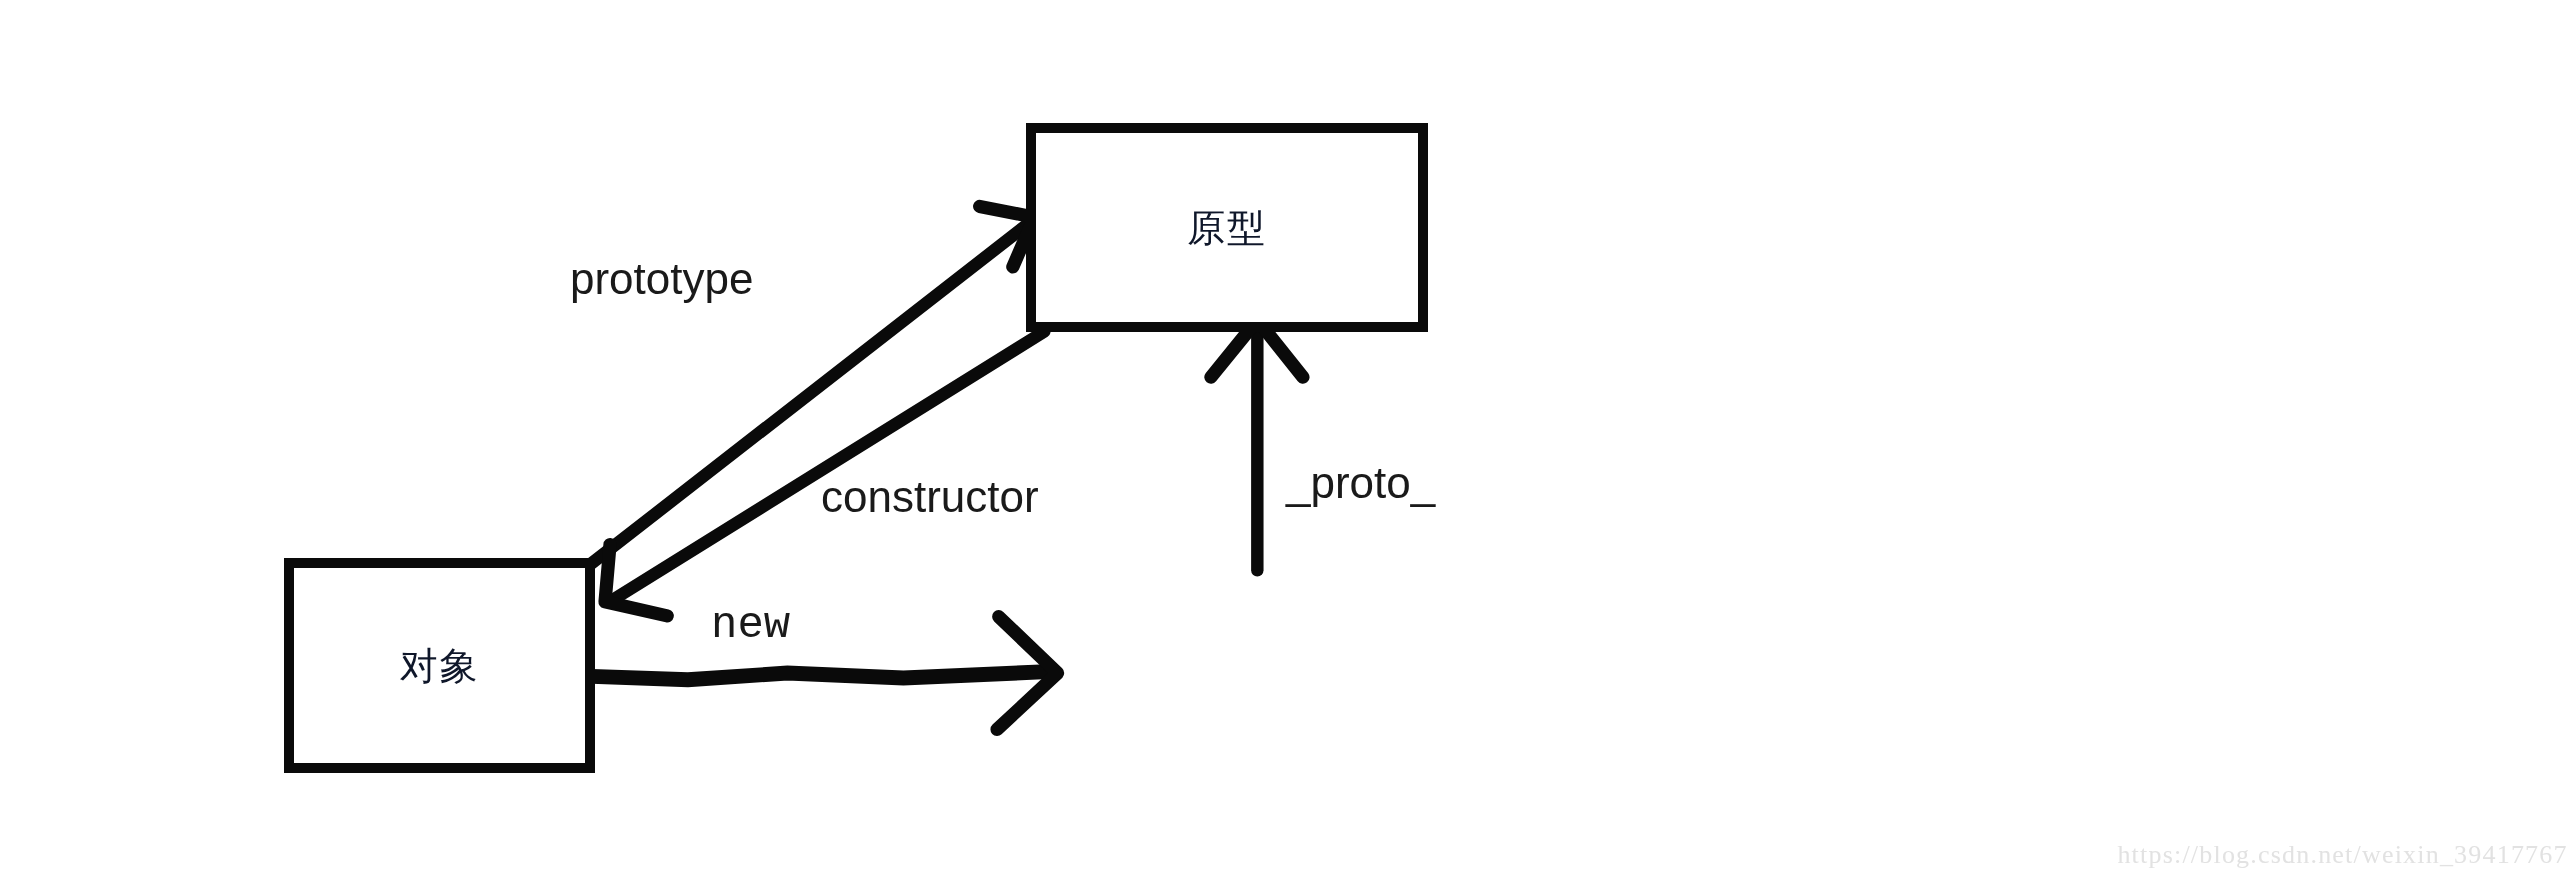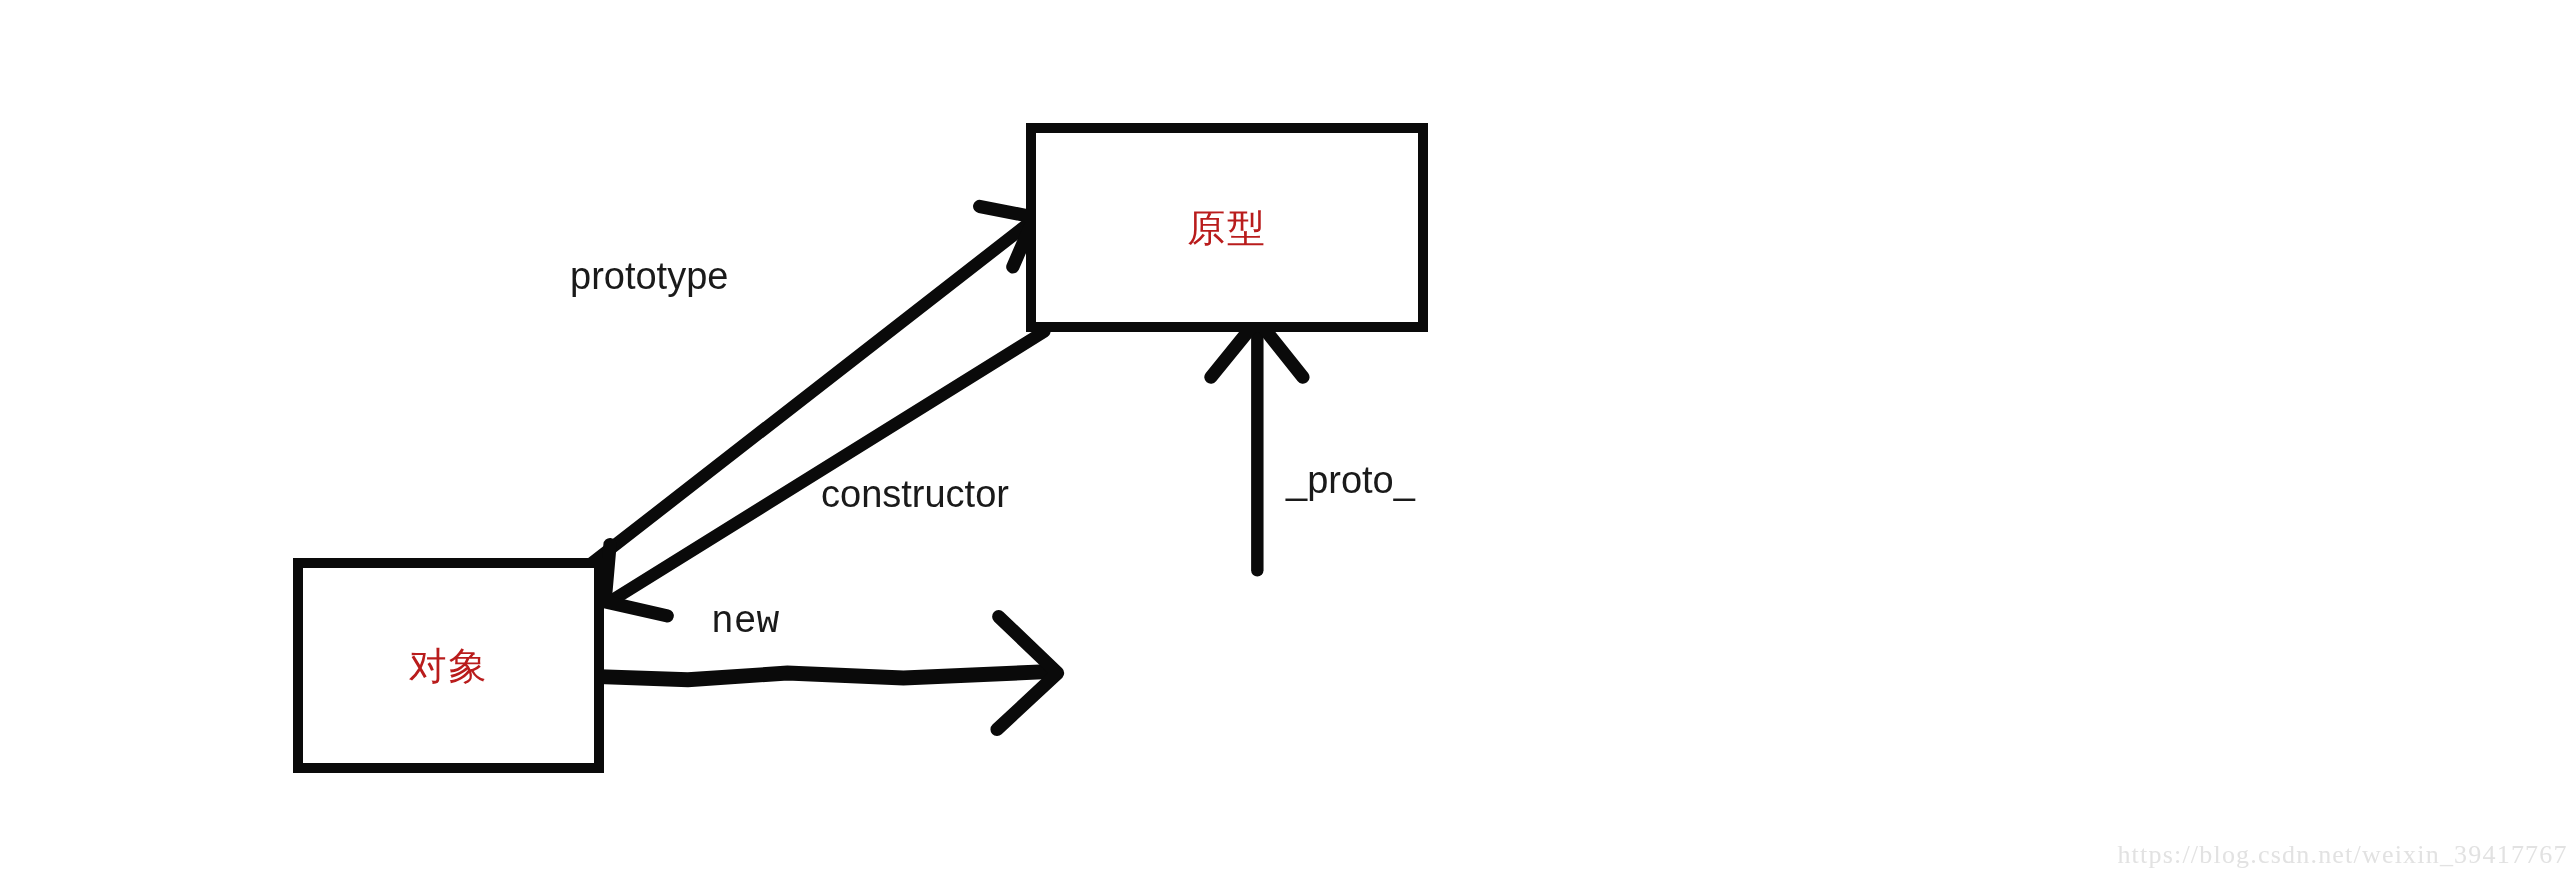--- a/index.html
+++ b/index.html
@@ -29,45 +29,44 @@
     box-sizing: border-box;
     background: #ffffff;
     border: 10.8px solid #0a0a0a;
     display: flex;
     align-items: center;
     justify-content: center;
   }
   .node-label {
     font-family: "DejaVu Sans", "Liberation Sans", sans-serif;
     font-size: 38px;
-    color: #b91c1c;
+    color: #0f172a;
     line-height: 1;
     letter-spacing: 1.7px;
     white-space: nowrap;
   }
   .edge-label {
     position: absolute;
     font-family: "Liberation Sans", sans-serif;
-    font-size: 38px;
+    font-size: 44px;
     color: #1a1a1a;
     white-space: nowrap;
     line-height: 1;
   }
   #box-prototype {
     left: 1026px;
     top: 123px;
     width: 402px;
     height: 209px;
   }
   #box-object {
     left: 284px;
     top: 558px;
     width: 311px;
     height: 215px;
-    margin-left: 9px;
   }
   #box-instance {
     left: 1046px;
     top: 557px;
     width: 396px;
     height: 215px;
   }
   #label-prototype {
     left: 570px;
     top: 257px;

